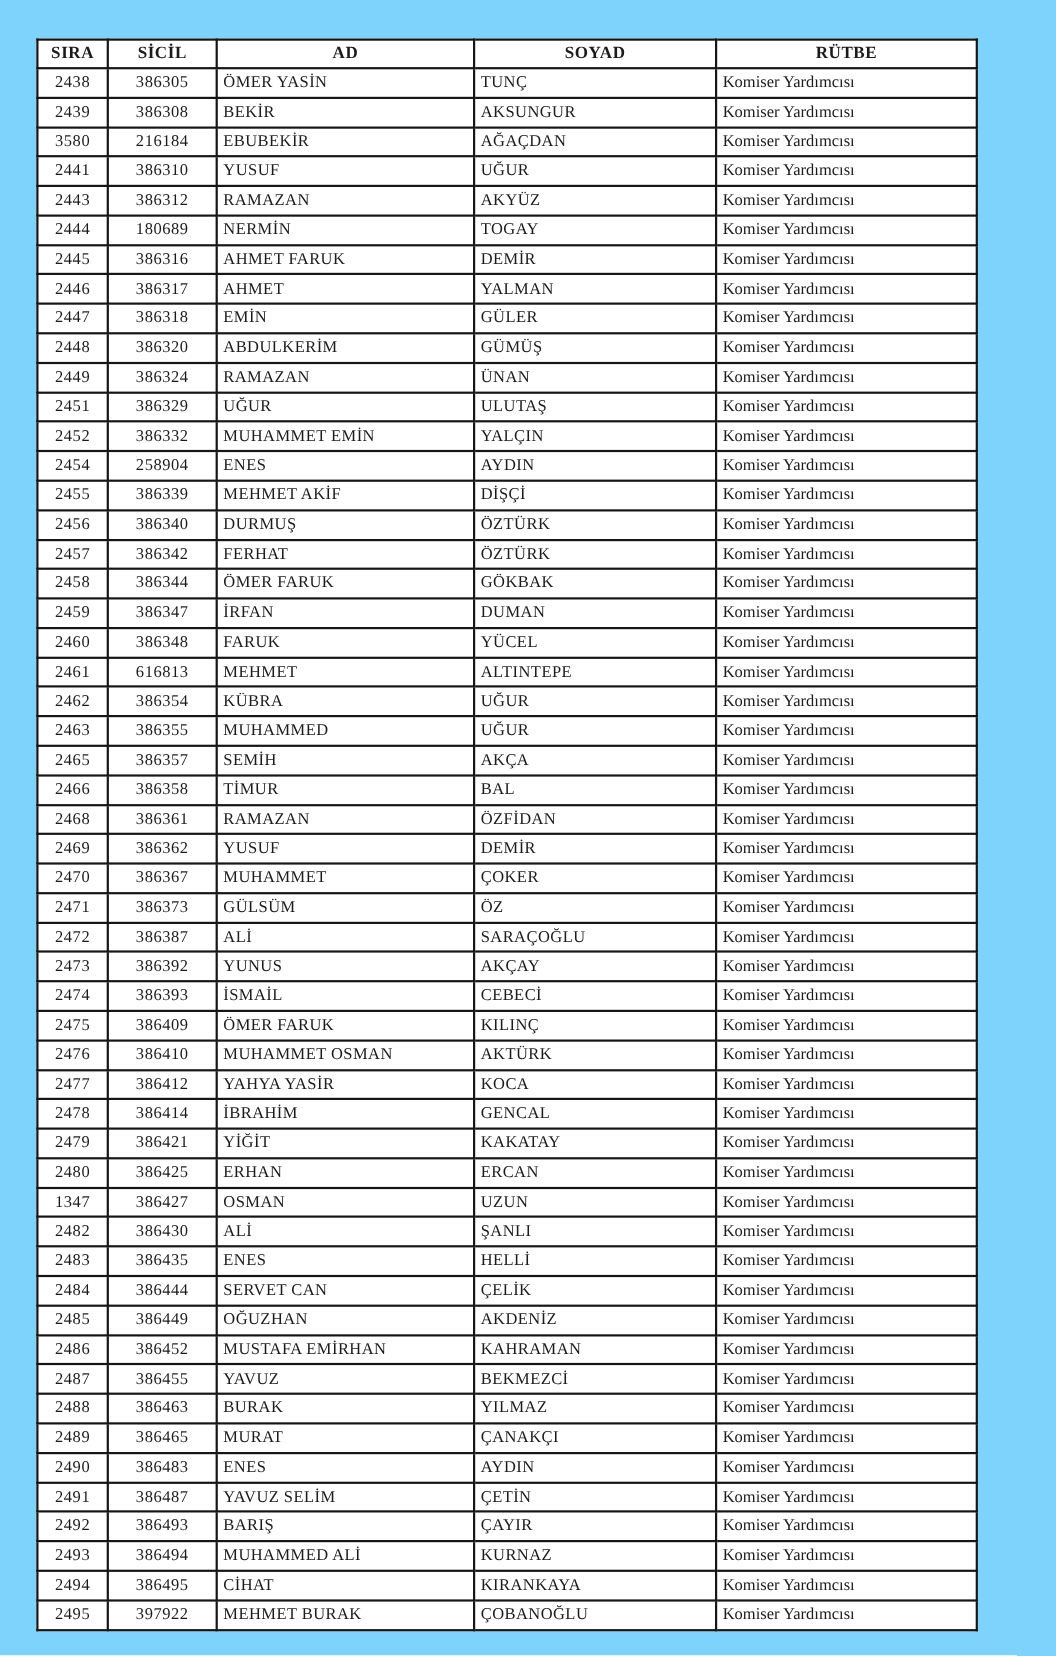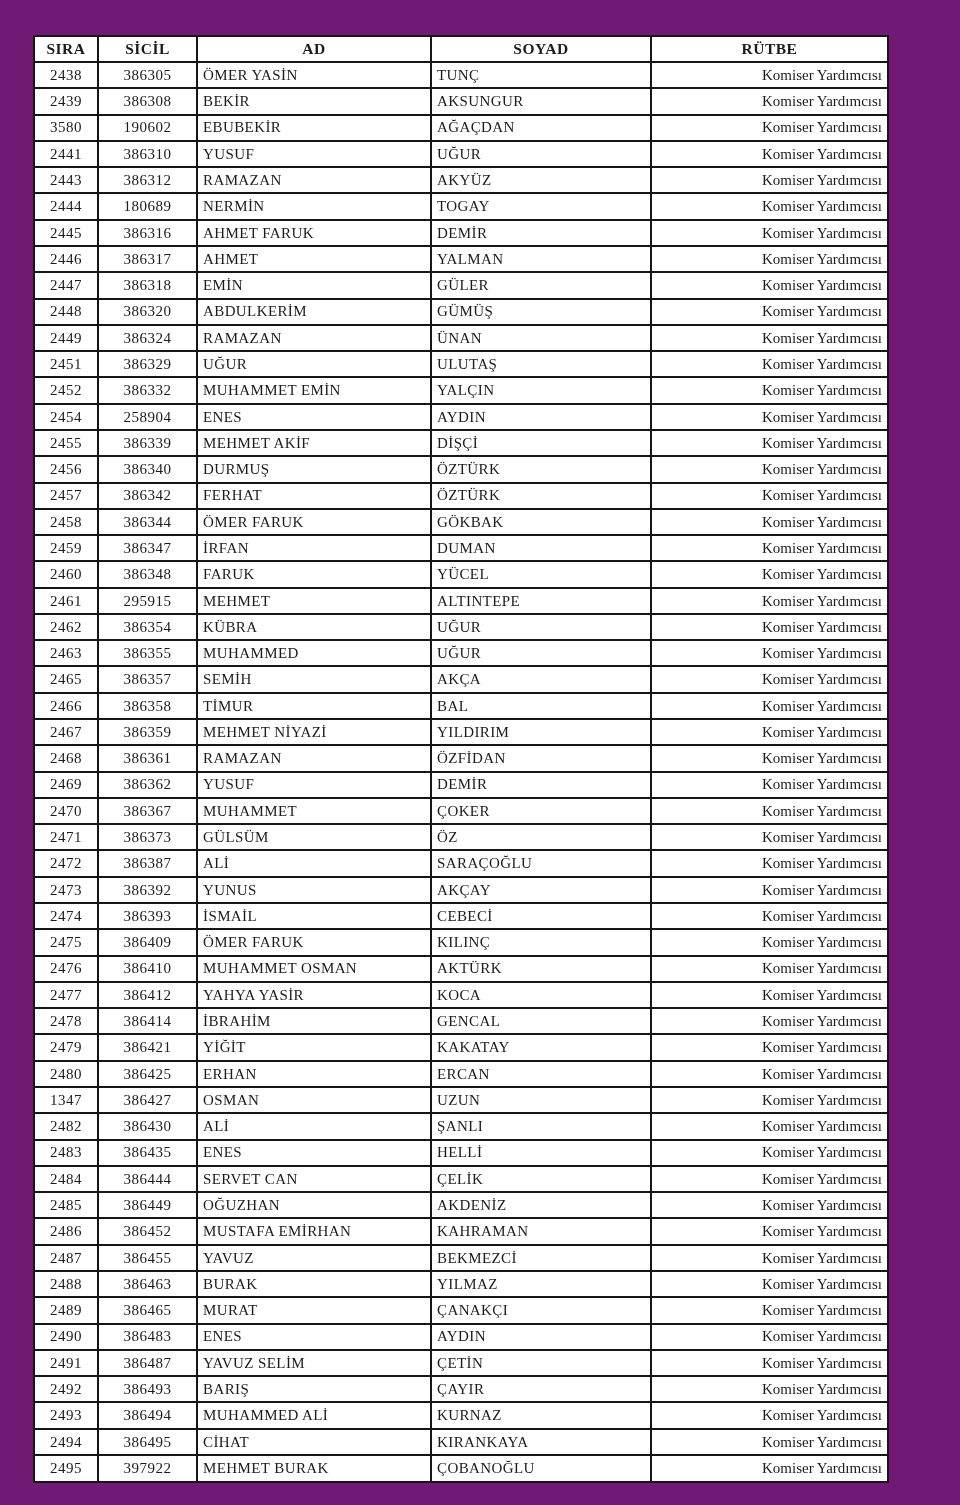--- a/index.html
+++ b/index.html
@@ -4,21 +4,21 @@
 <style>
   html, body {
     margin: 0;
     padding: 0;
     background: #ffffff;
   }
   .page {
     position: relative;
     width: 960px;
     height: 1505px;
-    background: #701a75;
+    background: #7dd3fc;
     overflow: hidden;
     font-family: "Liberation Serif", "DejaVu Serif", serif;
   }
   table.scan-table {
     position: absolute;
     left: 33px;
     top: 35px;
     width: 854px;
     height: 1448px;
     border-collapse: collapse;
@@ -45,21 +45,21 @@
   }
   td.c-sira, td.c-sicil {
     text-align: center;
     letter-spacing: 0.5px;
   }
   td.c-ad, td.c-soyad {
     text-align: left;
     letter-spacing: 0.4px;
   }
   td.c-rutbe {
-    text-align: right;
+    text-align: left;
     padding-left: 9px;
   }
 </style>
 </head>
 <body>
 
 <div class="page">
   <table class="scan-table">
     <colgroup>
       <col style="width:64px">
@@ -87,21 +87,21 @@
   </tr>
         <tr>
     <td class="c-sira">2439</td>
     <td class="c-sicil">386308</td>
     <td class="c-ad">BEKİR</td>
     <td class="c-soyad">AKSUNGUR</td>
     <td class="c-rutbe">Komiser Yardımcısı</td>
   </tr>
         <tr>
     <td class="c-sira">3580</td>
-    <td class="c-sicil">190602</td>
+    <td class="c-sicil">216184</td>
     <td class="c-ad">EBUBEKİR</td>
     <td class="c-soyad">AĞAÇDAN</td>
     <td class="c-rutbe">Komiser Yardımcısı</td>
   </tr>
         <tr>
     <td class="c-sira">2441</td>
     <td class="c-sicil">386310</td>
     <td class="c-ad">YUSUF</td>
     <td class="c-soyad">UĞUR</td>
     <td class="c-rutbe">Komiser Yardımcısı</td>
@@ -213,21 +213,21 @@
   </tr>
         <tr>
     <td class="c-sira">2460</td>
     <td class="c-sicil">386348</td>
     <td class="c-ad">FARUK</td>
     <td class="c-soyad">YÜCEL</td>
     <td class="c-rutbe">Komiser Yardımcısı</td>
   </tr>
         <tr>
     <td class="c-sira">2461</td>
-    <td class="c-sicil">295915</td>
+    <td class="c-sicil">616813</td>
     <td class="c-ad">MEHMET</td>
     <td class="c-soyad">ALTINTEPE</td>
     <td class="c-rutbe">Komiser Yardımcısı</td>
   </tr>
         <tr>
     <td class="c-sira">2462</td>
     <td class="c-sicil">386354</td>
     <td class="c-ad">KÜBRA</td>
     <td class="c-soyad">UĞUR</td>
     <td class="c-rutbe">Komiser Yardımcısı</td>
@@ -244,27 +244,20 @@
     <td class="c-sicil">386357</td>
     <td class="c-ad">SEMİH</td>
     <td class="c-soyad">AKÇA</td>
     <td class="c-rutbe">Komiser Yardımcısı</td>
   </tr>
         <tr>
     <td class="c-sira">2466</td>
     <td class="c-sicil">386358</td>
     <td class="c-ad">TİMUR</td>
     <td class="c-soyad">BAL</td>
-    <td class="c-rutbe">Komiser Yardımcısı</td>
-  </tr>
-        <tr>
-    <td class="c-sira">2467</td>
-    <td class="c-sicil">386359</td>
-    <td class="c-ad">MEHMET NİYAZİ</td>
-    <td class="c-soyad">YILDIRIM</td>
     <td class="c-rutbe">Komiser Yardımcısı</td>
   </tr>
         <tr>
     <td class="c-sira">2468</td>
     <td class="c-sicil">386361</td>
     <td class="c-ad">RAMAZAN</td>
     <td class="c-soyad">ÖZFİDAN</td>
     <td class="c-rutbe">Komiser Yardımcısı</td>
   </tr>
         <tr>

